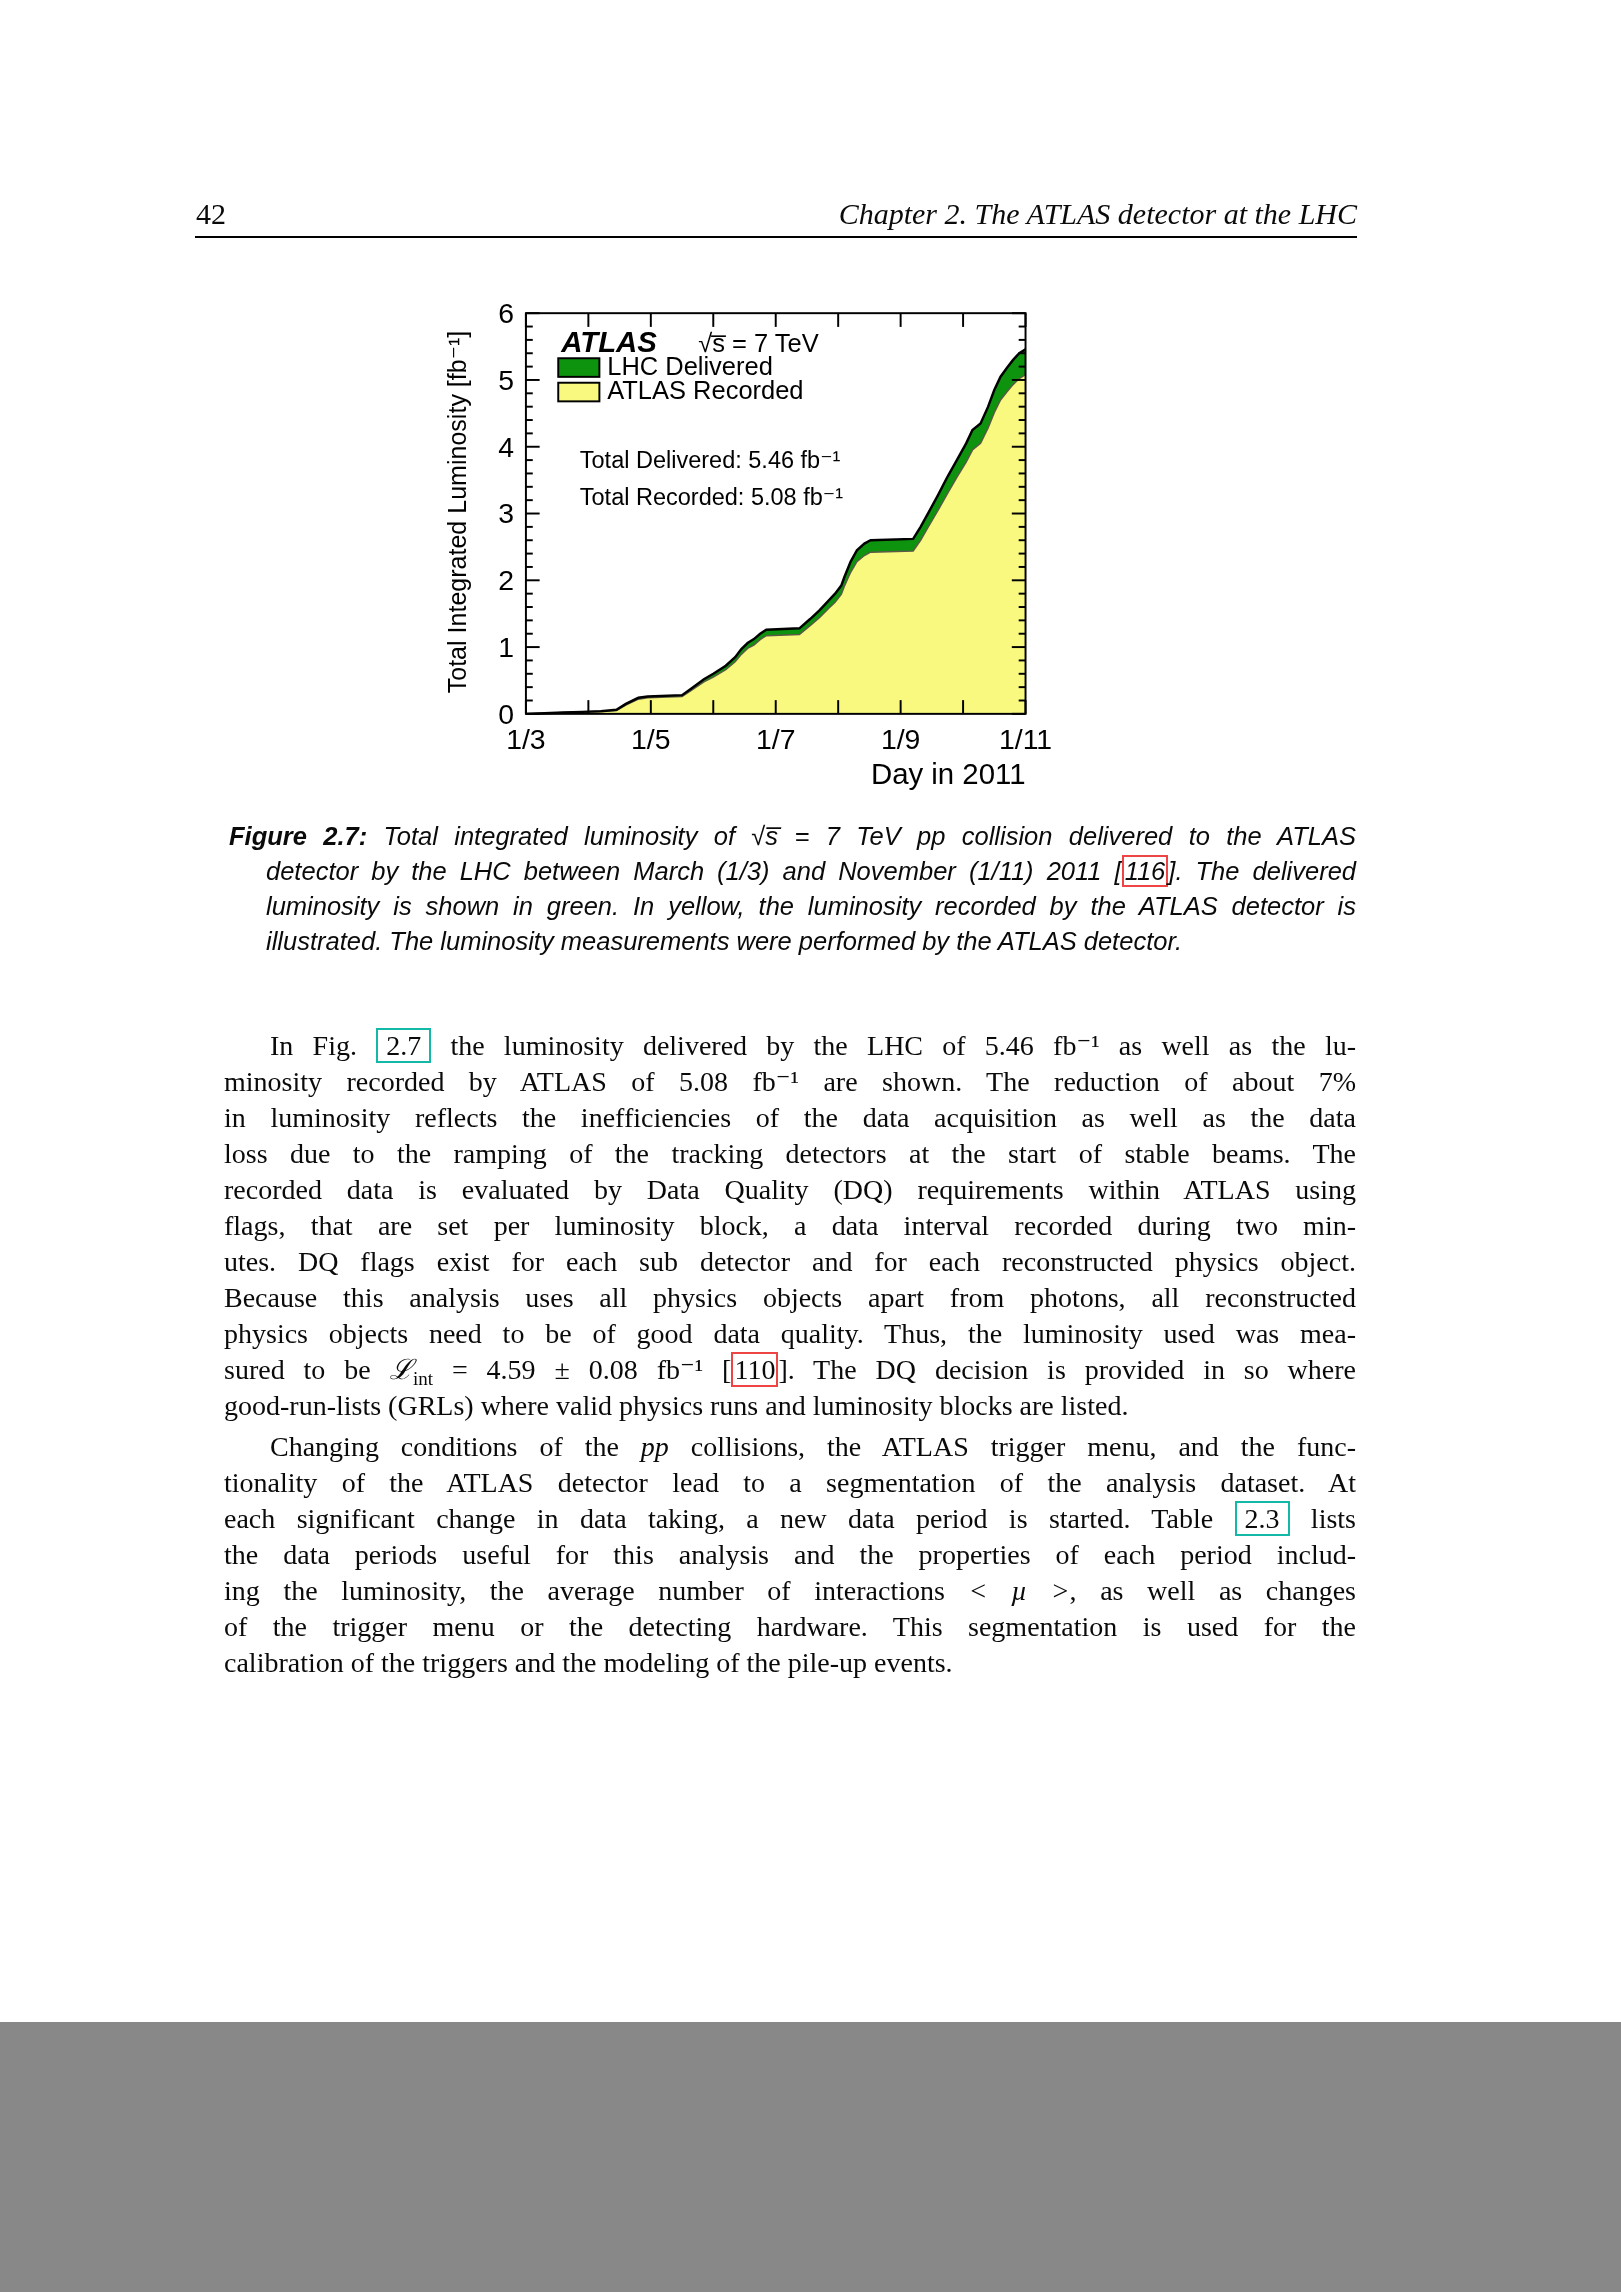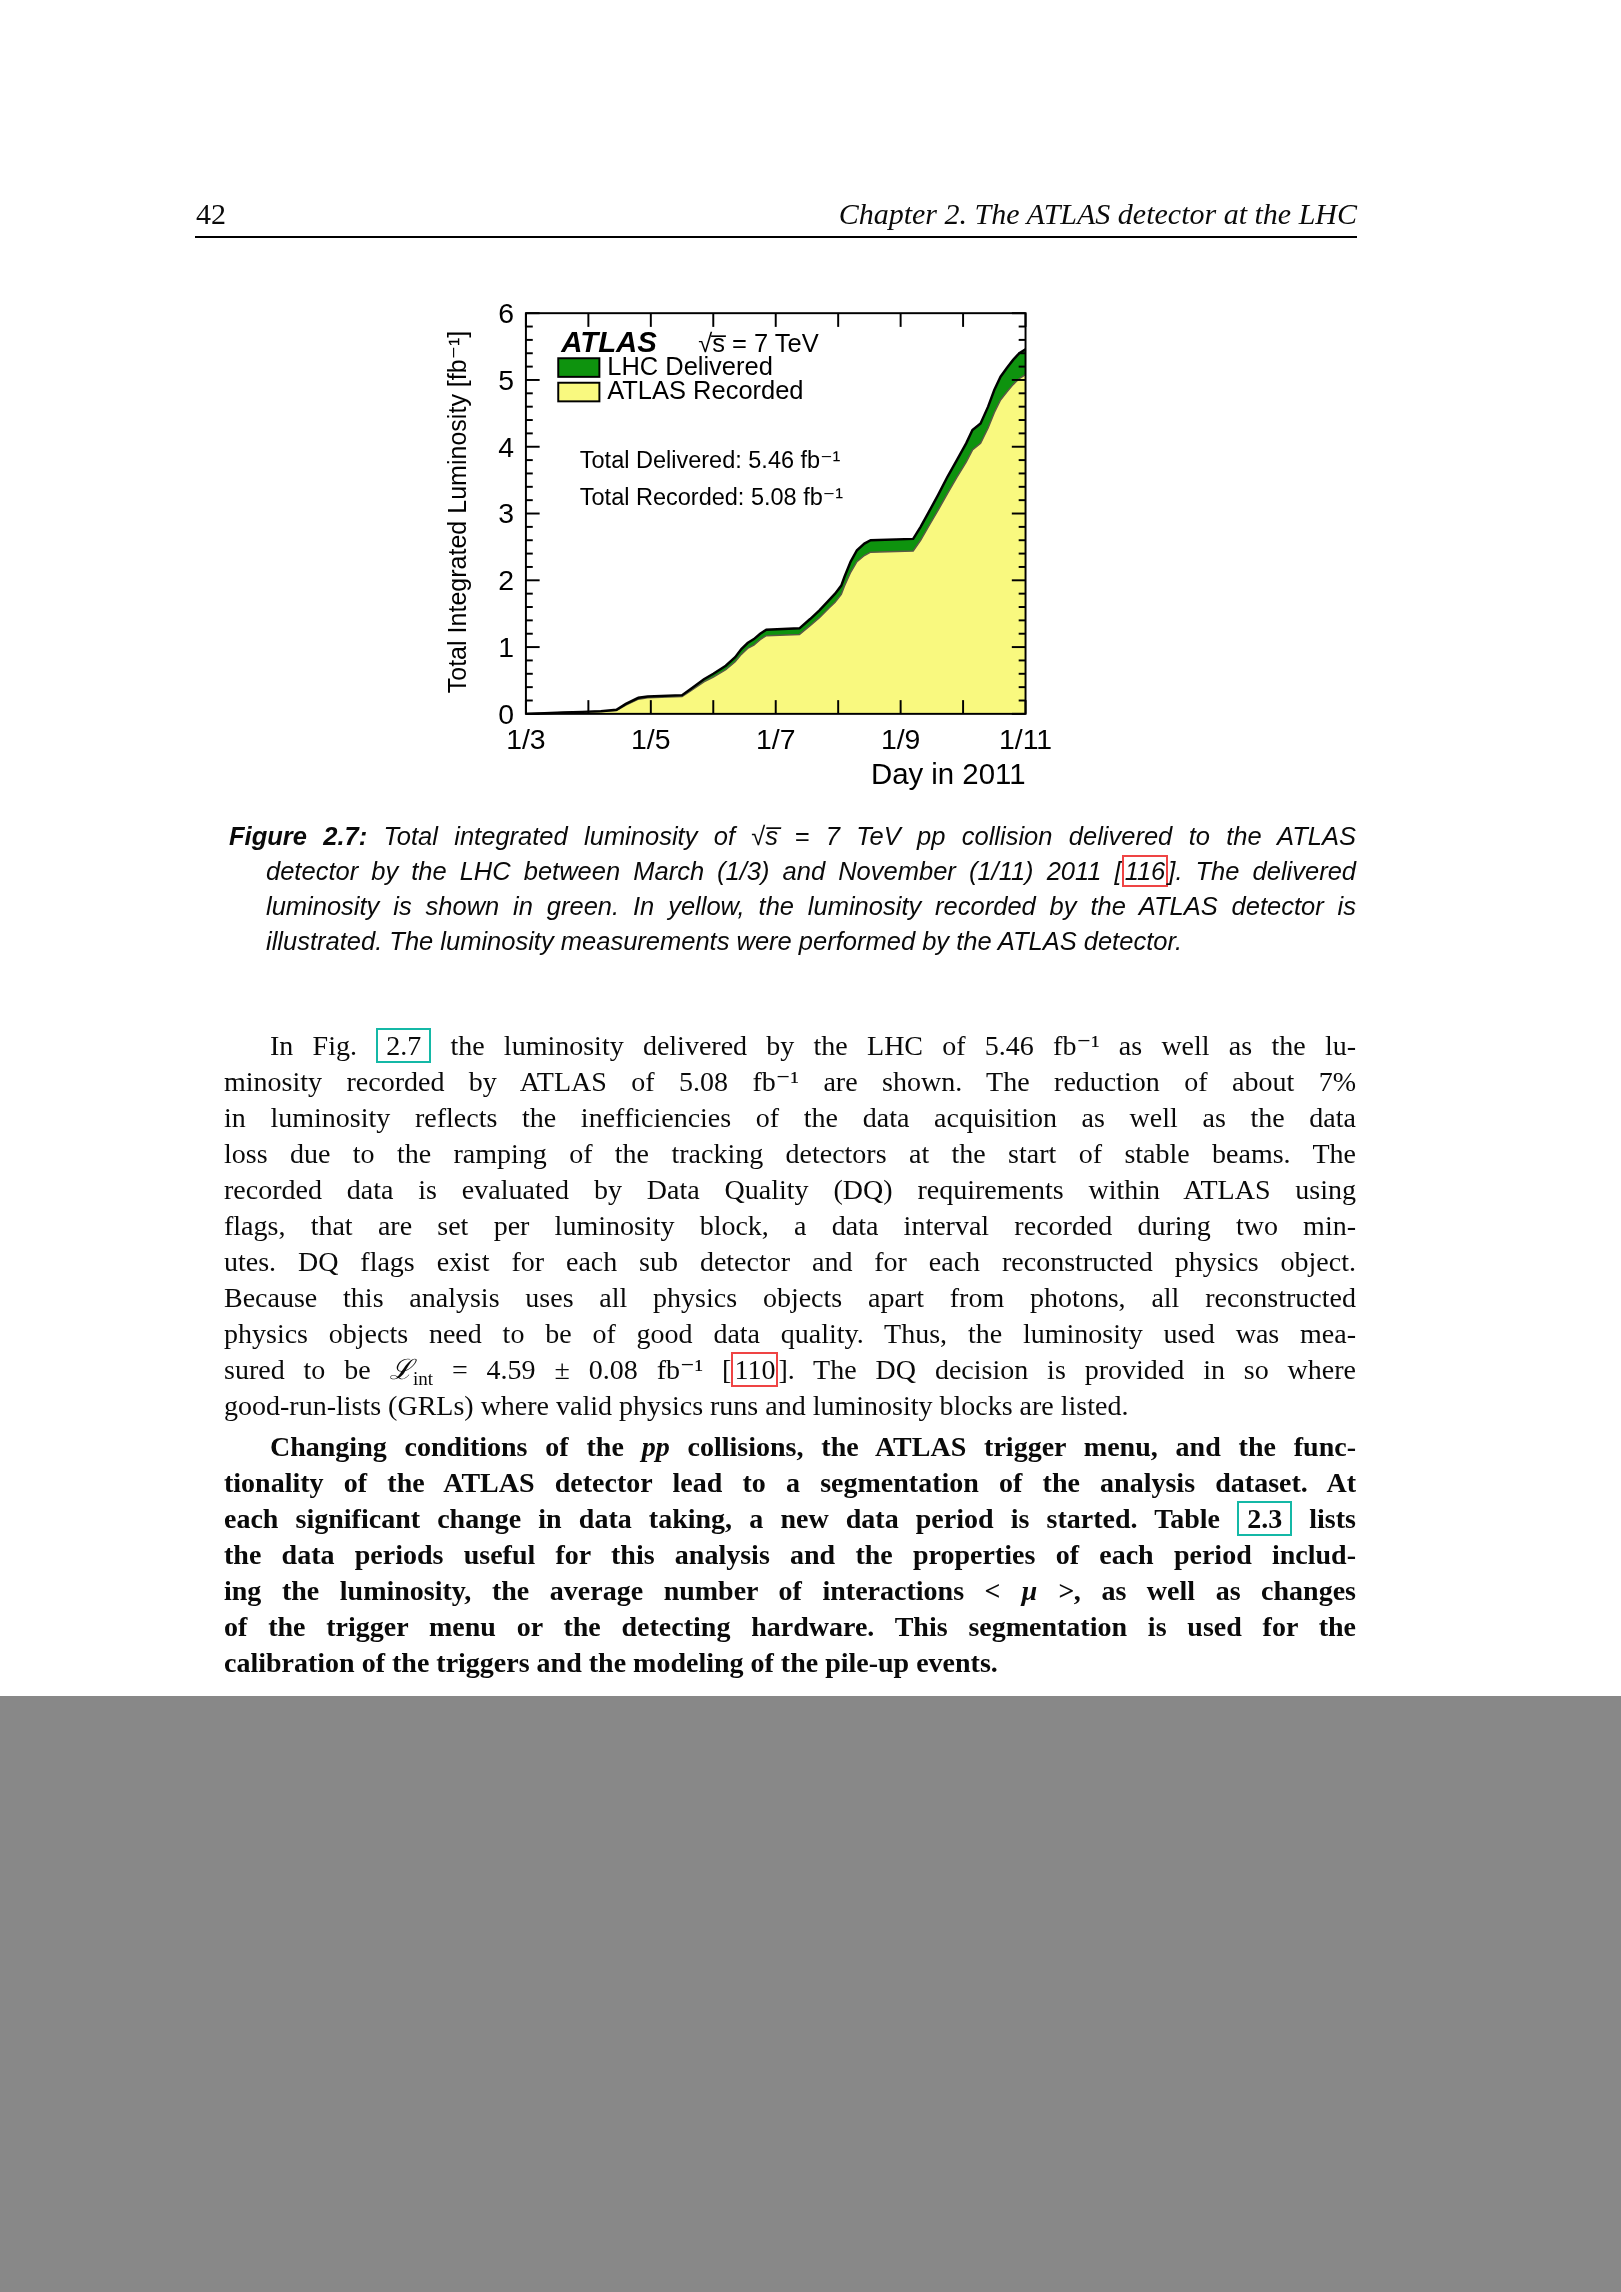--- a/index.html
+++ b/index.html
@@ -1,17 +1,17 @@
 <!DOCTYPE html>
 <html><head>
 <meta charset="utf-8">
 <style>
   html,body{margin:0;padding:0;background:#888;}
   .page{
-    position:relative;width:1621px;height:1696px;background:#ffffff;
+    position:relative;width:1621px;height:2022px;background:#ffffff;
     font-family:"Liberation Serif","DejaVu Serif",serif;color:#0a0a0a;
     margin:0 auto;overflow:hidden;
   }
   
   .hdr-num{position:absolute;left:196px;top:197px;font-size:30px;}
   .hdr-title{position:absolute;right:264px;top:197px;font-size:30px;font-style:italic;}
   .hdr-rule{position:absolute;left:195px;top:236px;width:1162px;height:2px;background:#000;}
   
   #chart{position:absolute;left:274px;top:274px;}
   .ct{font-family:"Liberation Sans","DejaVu Sans",sans-serif;fill:#000;}
@@ -20,21 +20,21 @@
   
   #caption{
     position:absolute;left:201px;top:819px;width:1155px;
     font-family:"Liberation Sans","DejaVu Sans",sans-serif;font-style:italic;
     font-size:25.5px;line-height:35px;
   }
   #caption .line-cont{padding-left:37px;}
   
   .para{position:absolute;left:196px;width:1160px;font-size:28px;line-height:36px;}
   #para1{top:1028px;}
-  #para2{top:1429px;font-weight:bold;}
+  #para2{top:1429px;}
   .line{text-align:justify;text-align-last:justify;margin-left:28px;}
   .line-last{text-align-last:left;}
   .line-indent{text-indent:46px;}
   .seg-b{font-weight:bold;}
   .seg-i{font-style:italic;}
   .seg-sub{vertical-align:-0.3em;font-size:68%;line-height:0;}
   .seg-boxr{border:2px solid #14b8a6;padding:0 8px;line-height:1;}
   .seg-boxg{border:2px solid #ef4444;padding:0 1px;line-height:1;}
 </style>
 </head>

